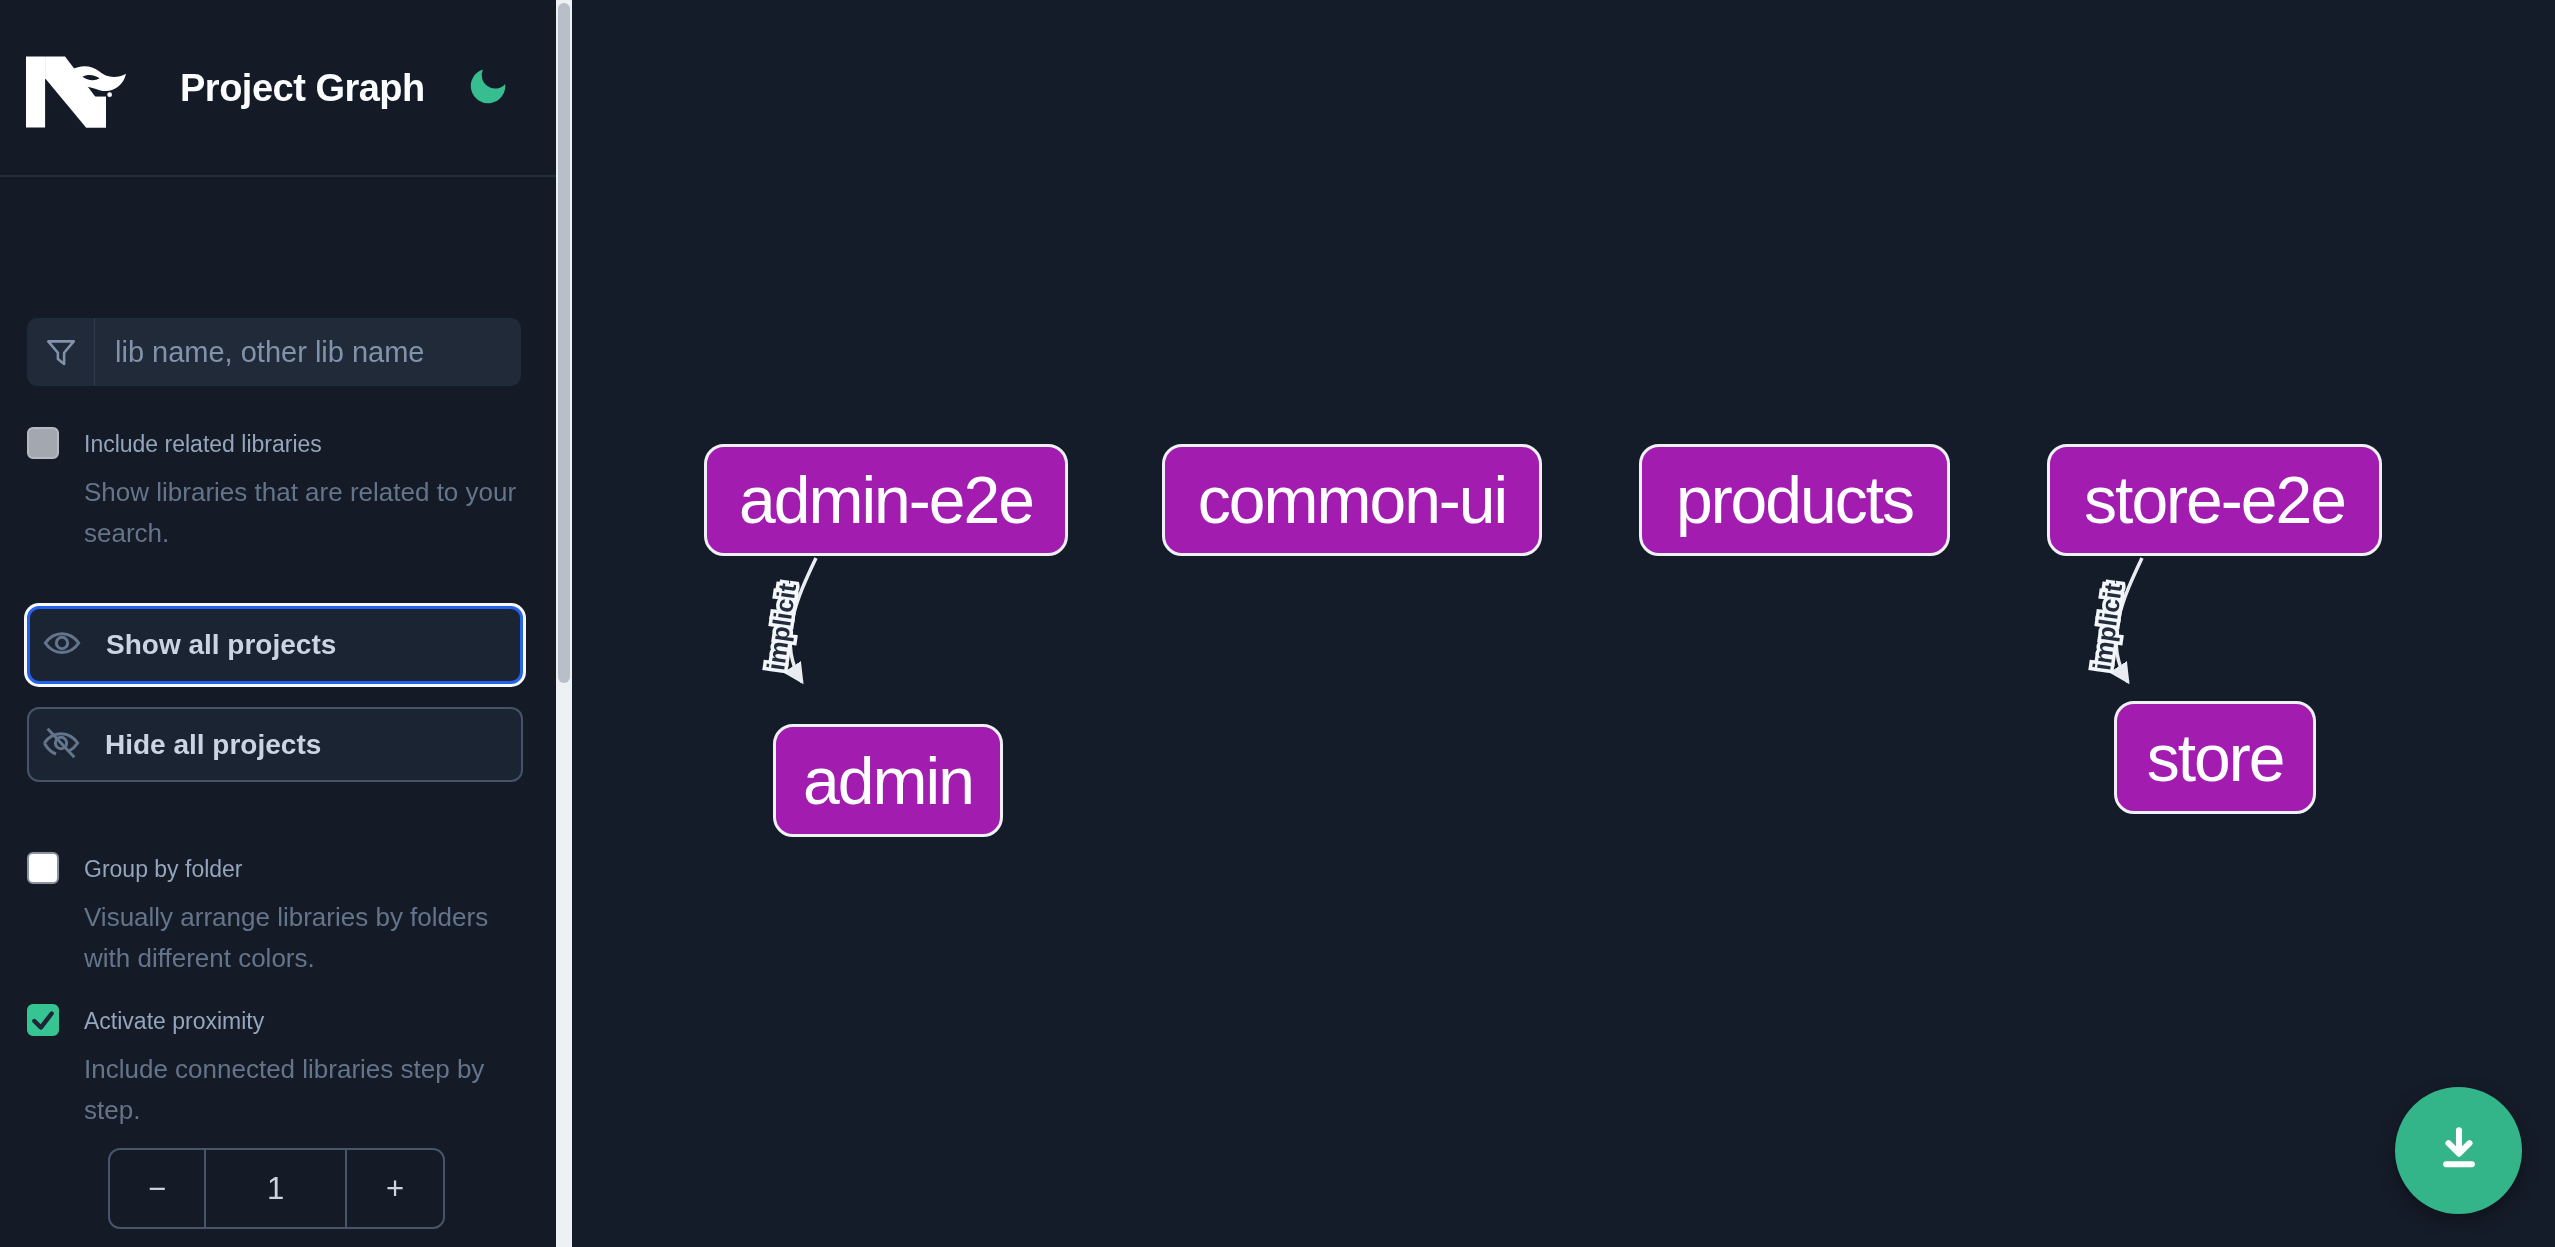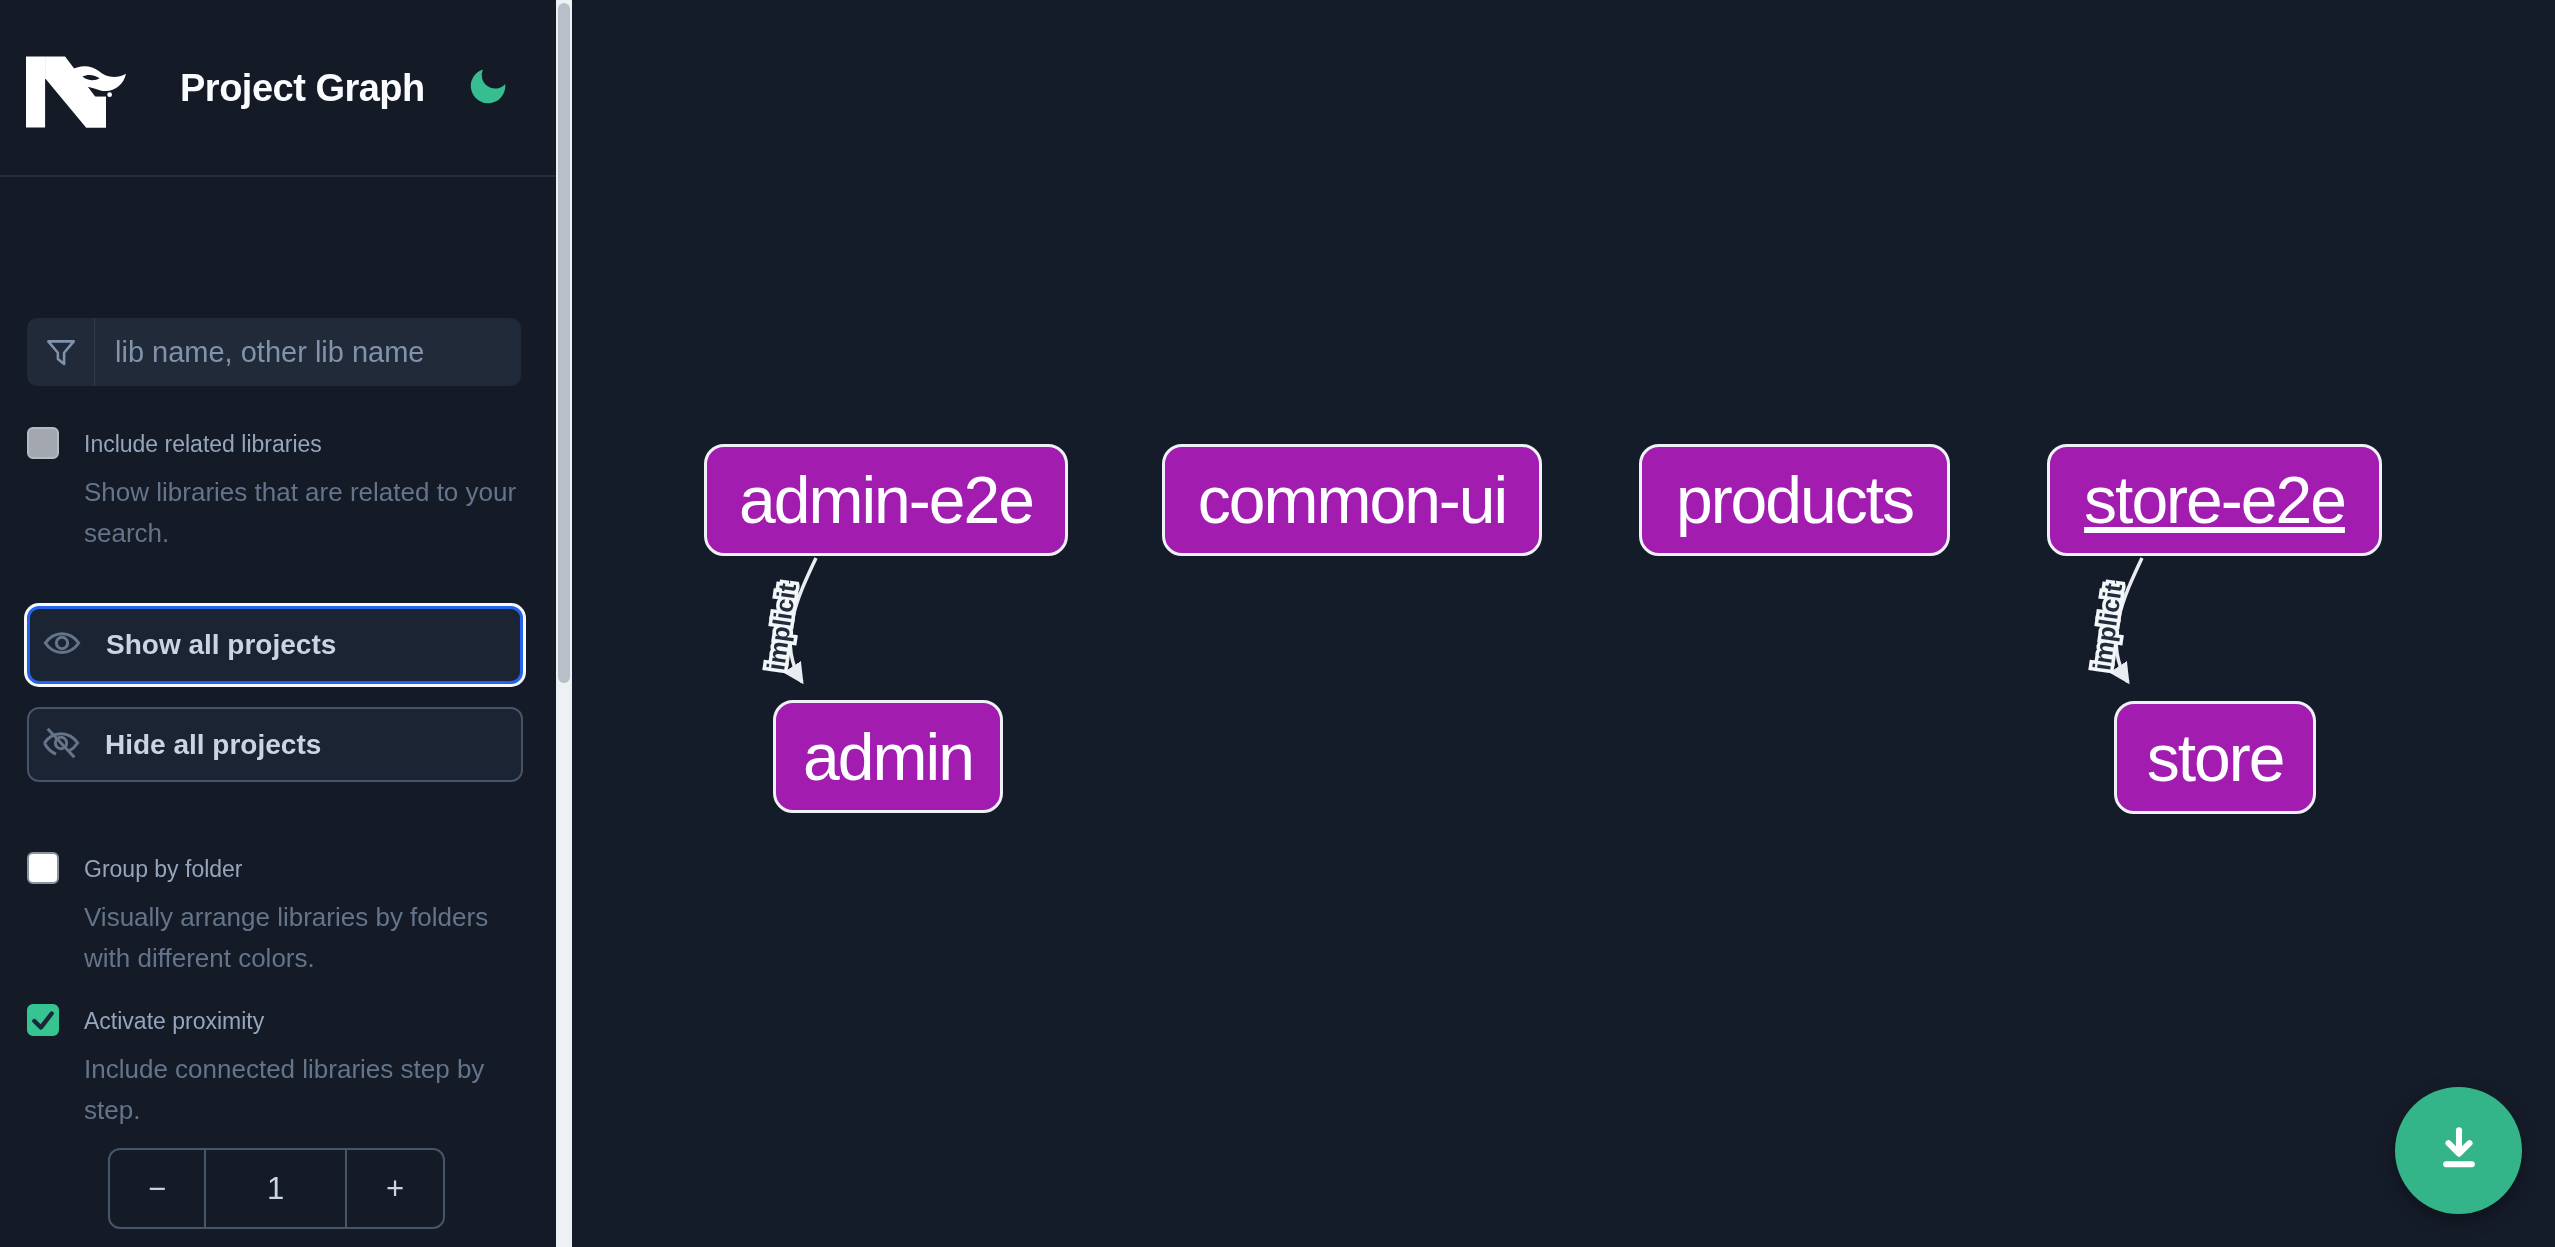--- a/index.html
+++ b/index.html
@@ -176,22 +176,22 @@
       <path d="M 244 558 C 226 596 204 642 230 682" fill="none" stroke="#e9edf2" stroke-width="3.5" marker-end="url(#arrow)"></path>
       <text class="edge-label" x="0" y="0" text-anchor="middle" transform="translate(218 628) rotate(-82)">implicit</text>
 
       <path d="M 1570 558 C 1552 596 1530 642 1556 682" fill="none" stroke="#e9edf2" stroke-width="3.5" marker-end="url(#arrow)"></path>
       <text class="edge-label" x="0" y="0" text-anchor="middle" transform="translate(1544 628) rotate(-82)">implicit</text>
     </svg>
 
     <div class="gnode" style="left:92px;  top:444px; width:364px; height:112px;">admin-e2e</div>
     <div class="gnode" style="left:1027px;top:444px; width:311px; height:112px;">products</div>
     <div class="gnode" style="left:550px; top:444px; width:380px; height:112px;">common-ui</div>
-    <div class="gnode" style="left:1435px;top:444px; width:335px; height:112px;text-decoration:underline;">store-e2e</div>
-    <div class="gnode" style="left:161px; top:700px; width:230px; height:113px;">admin</div>
+    <div class="gnode" style="left:1435px;top:444px; width:335px; height:112px;">store-e2e</div>
+    <div class="gnode" style="left:161px; top:724px; width:230px; height:113px;">admin</div>
     <div class="gnode" style="left:1502px;top:701px; width:202px; height:113px;">store</div>
 
     <div class="fab">
       <span>
         <svg viewBox="0 0 24 24" width="56" height="56" fill="none" stroke="#ffffff" stroke-width="2.6" stroke-linecap="round" stroke-linejoin="round">
           <line x1="12" y1="4" x2="12" y2="13.5"></line>
           <polyline points="7.5,9.5 12,14 16.5,9.5"></polyline>
           <line x1="6.5" y1="18.5" x2="17.5" y2="18.5"></line>
         </svg>
       </span>

